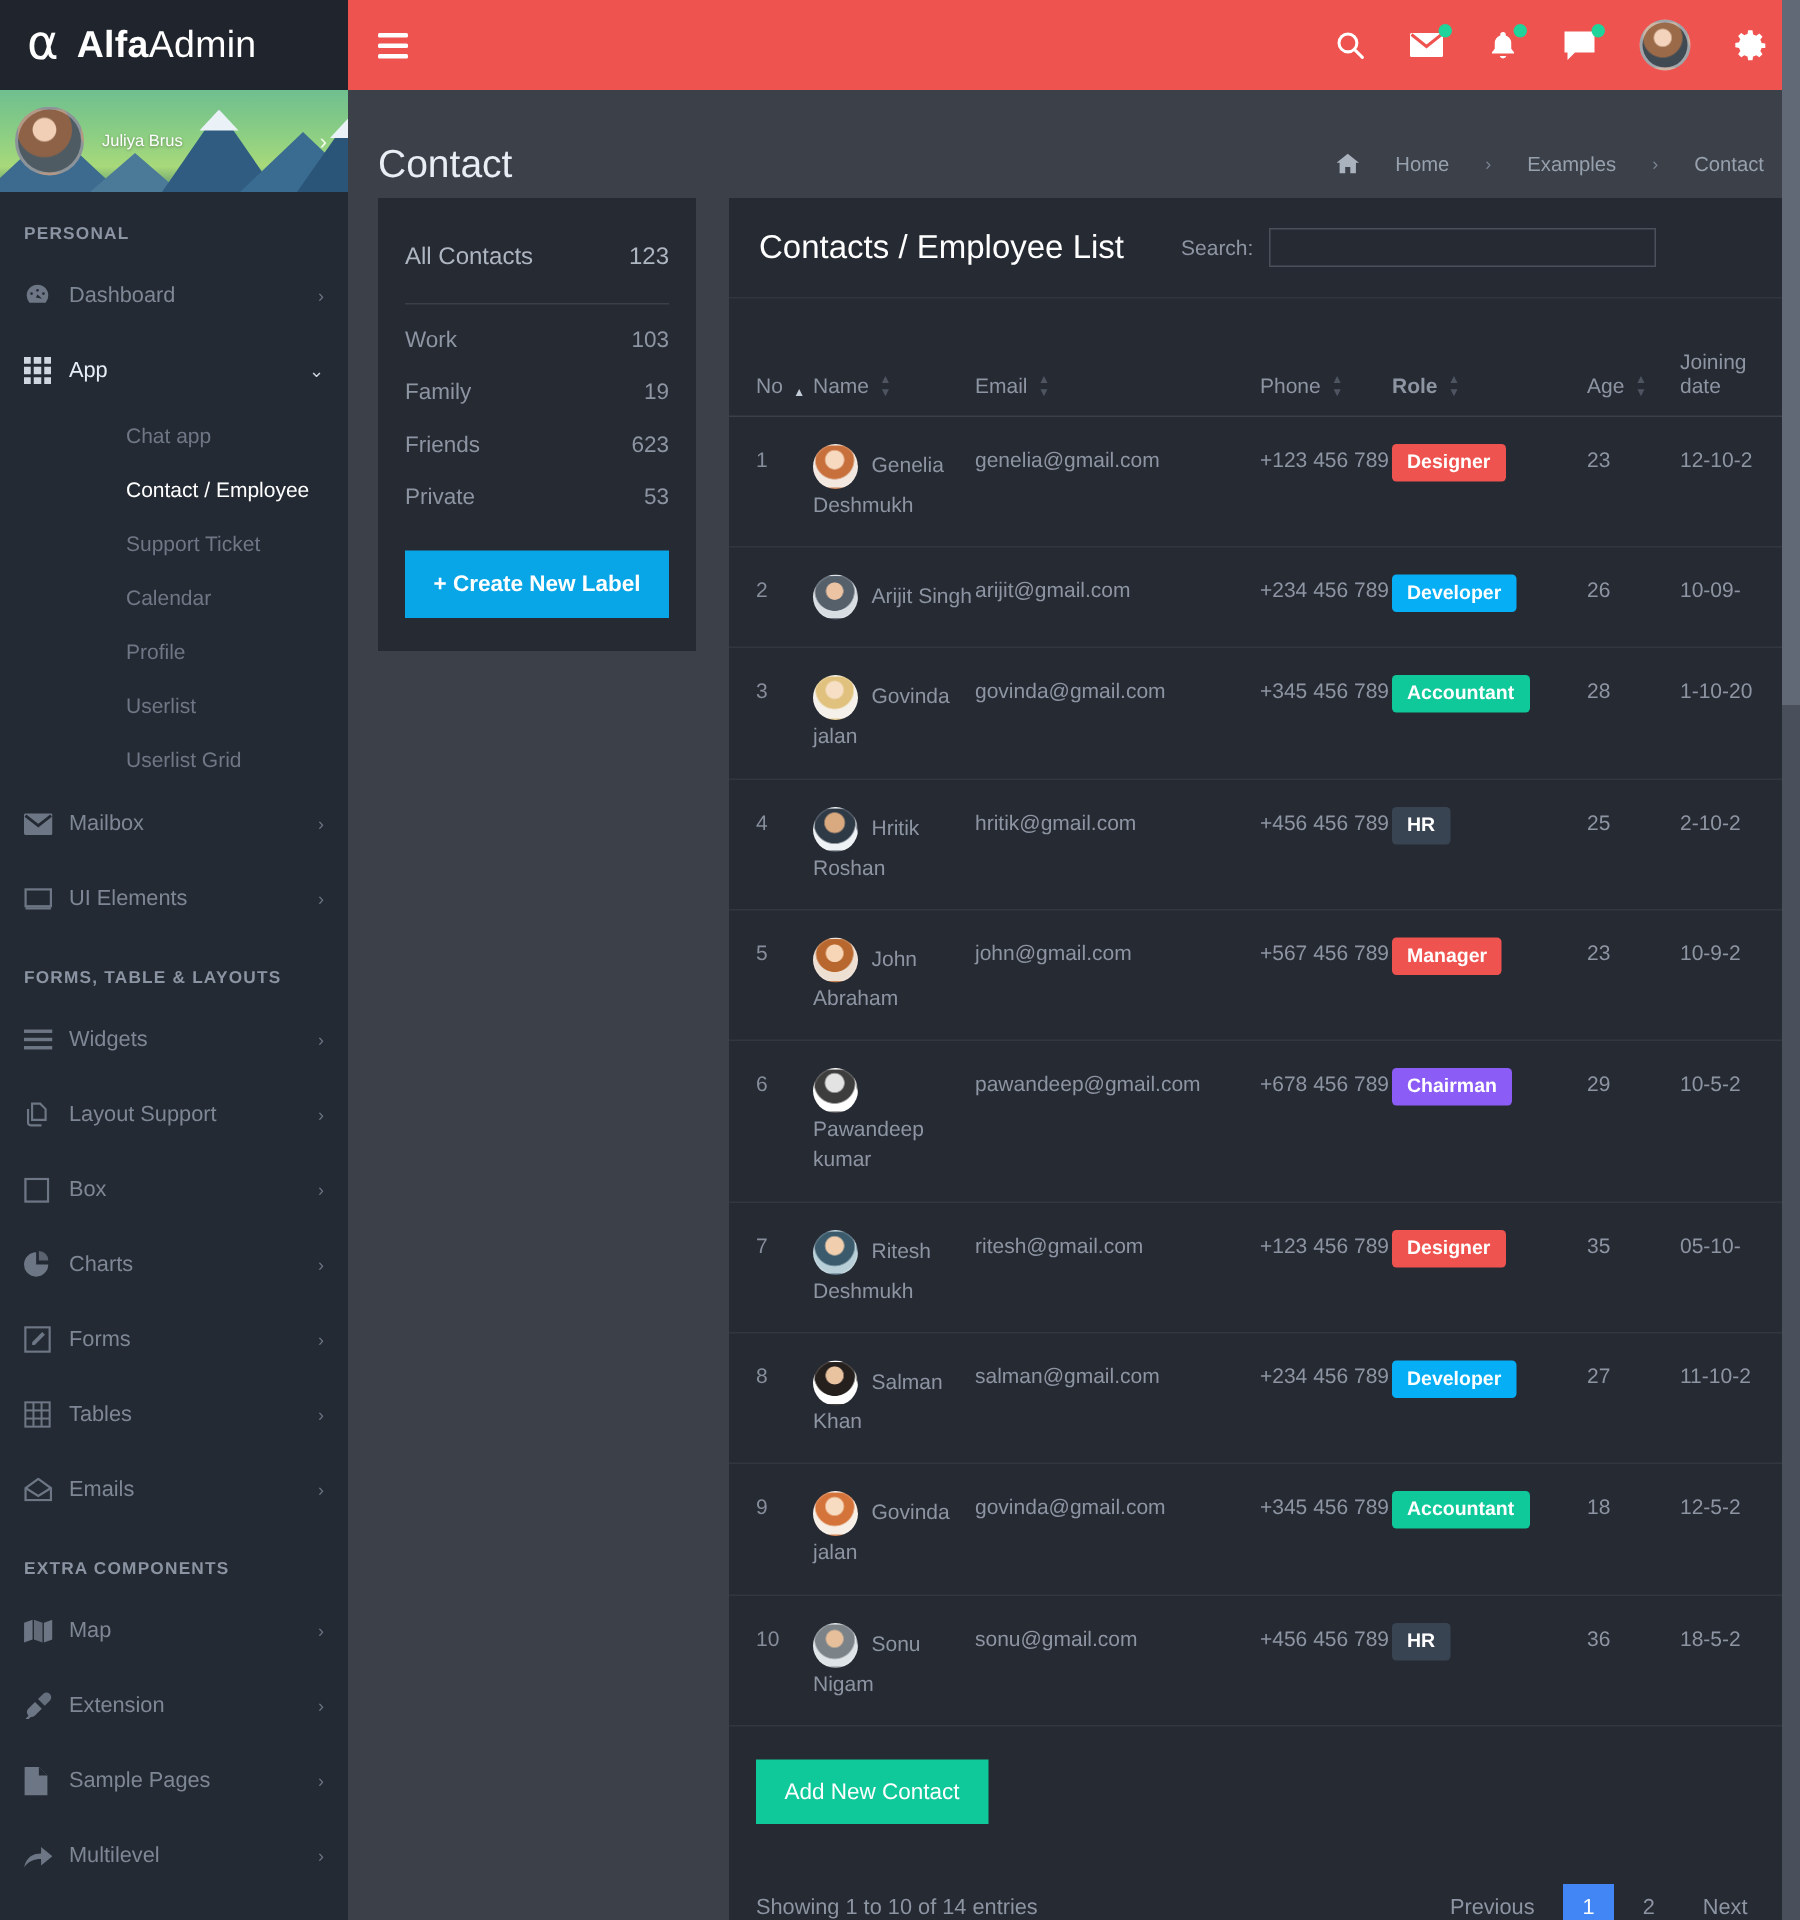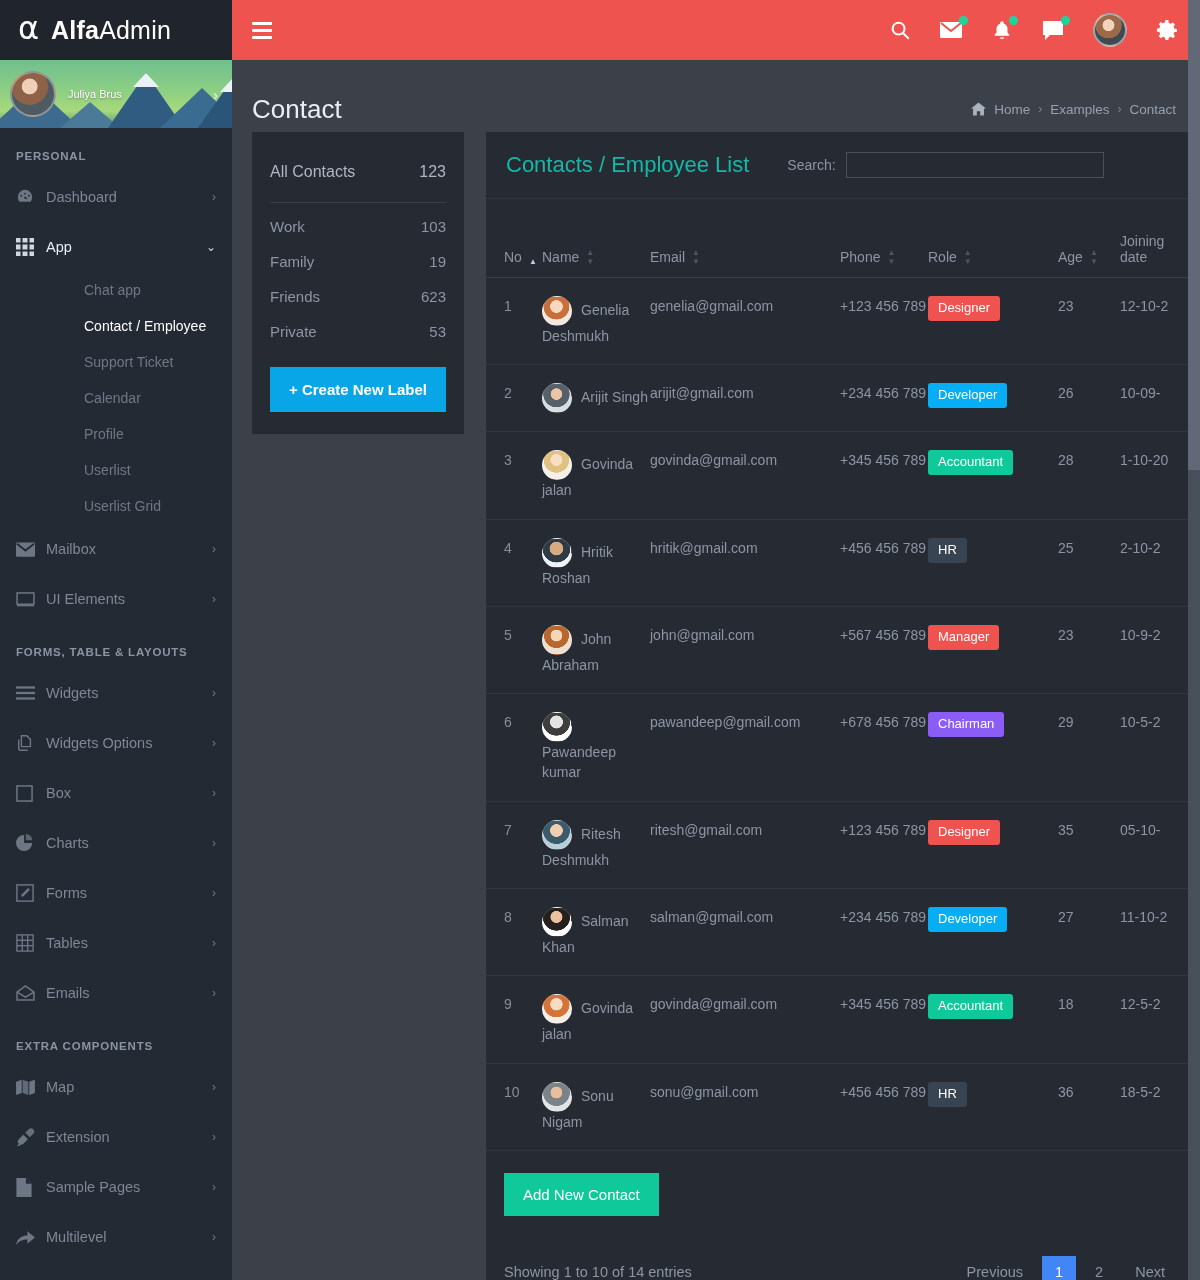--- a/index.html
+++ b/index.html
@@ -92,21 +92,21 @@
     border-radius: 50%; background: #1fd39b;
   }
   .tb-avatar {
     width: 34px; height: 34px; border-radius: 50%;
     background: radial-gradient(circle at 45% 34%, #f3d3bb 0 22%, #9a6a49 24% 50%, #3f4a53 52% 100%);
     border: 2px solid rgba(255,255,255,.5); cursor: pointer;
   }
 
   .page-head { display: flex; align-items: center; padding: 26px 24px 0 20px; height: 72px; }
   .page-title { color: #e9eef5; font-size: 26px; font-weight: 400; }
-  .breadcrumb { margin-left: auto; display: flex; align-items: center; gap: 8px; color: #97a0ad; font-size: 13.5px; }
+  .breadcrumb { margin-left: auto; display: flex; align-items: center; gap: 24px; color: #97a0ad; font-size: 13.5px; }
   .breadcrumb .sep { color: #7c8492; font-size: 12px; }
   .breadcrumb .home-ic { color: #aab2be; display: flex; }
   .breadcrumb .crumb { cursor: pointer; }
 
   .content { display: flex; gap: 22px; padding: 0 0 0 20px; align-items: flex-start; }
 
   
   .label-card { width: 212px; background: #262a33; padding: 22px 18px 22px 18px; flex: 0 0 212px; }
   .lc-row { display: flex; align-items: flex-end; font-size: 15px; padding: 9px 0; }
   .lc-row .nm { color: #8d95a3; flex: 1; }
@@ -118,21 +118,21 @@
     color: #fff; border: none; padding: 14px 0; font-size: 15px; font-weight: 700;
     font-family: "Liberation Sans", sans-serif; cursor: pointer;
   }
 
   
   .table-panel { flex: 1; background: #262a33; margin-right: 0; position: relative; overflow: hidden; }
   .tp-head {
     display: flex; align-items: center; padding: 20px 20px 20px 20px;
     border-bottom: 1px solid #30353f;
   }
-  .tp-title { color: #14b8a6; font-size: 22px; font-weight: 400; }
+  .tp-title { color: #ffffff; font-size: 22px; font-weight: 400; }
   .tp-search { margin-left: 38px; display: flex; align-items: center; gap: 10px; flex: 1; }
   .tp-search label { color: #8d95a3; font-size: 14px; }
   .tp-search input {
     flex: 1; max-width: 258px; height: 26px; background: transparent;
     border: 1px solid #4a505b; color: #ccd3dd; padding: 0 8px; font-size: 13px;
     font-family: "Liberation Sans", sans-serif; outline: none;
   }
 
   table { width: 100%; border-collapse: collapse; table-layout: fixed; }
   thead th {
@@ -141,21 +141,21 @@
     border-bottom: 1px solid #3a3f49;
   }
   th .th-in { display: flex; align-items: flex-end; gap: 7px; }
   .sort { display: inline-flex; flex-direction: column; line-height: 0; gap: 2px; }
   .sort i { font-style: normal; font-size: 8px; color: #4e5561; line-height: 7px; }
   .sort.asc i.up { color: #c4ccd8; }
   .col-no   { width: 56px;  padding-left: 18px !important; }
   .col-name { width: 108px; }
   .col-mail { width: 190px; }
   .col-phone{ width: 88px; }
-  .col-role { width: 130px; }
+  .col-role { width: 130px; font-weight: bold; }
   .col-age  { width: 62px; }
   .col-join { width: 84px; }
 
   tbody td {
     color: #8d95a3; font-size: 14px; padding: 18px 0; vertical-align: top;
     border-bottom: 1px solid #32363f; line-height: 1.45;
   }
   tbody td.col-no { color: #868e9c; }
   .av {
     width: 30px; height: 30px; border-radius: 50%; display: inline-block;
@@ -296,21 +296,21 @@
           <span class="lbl">Widgets</span>
           <span class="arr">›</span>
         </div>
         <div class="nav-item">
           <span class="ic">
             <svg width="18" height="18" viewBox="0 0 20 20" fill="none" stroke="currentColor" stroke-width="1.6">
               <path d="M6 2h6l4 4v8H6z"></path>
               <path d="M3 6v10a2 2 0 002 2h8"></path>
             </svg>
           </span>
-          <span class="lbl">Widgets Options</span>
+          <span class="lbl">Layout Support</span>
           <span class="arr">›</span>
         </div>
         <div class="nav-item">
           <span class="ic">
             <svg width="17" height="17" viewBox="0 0 18 18" fill="none" stroke="currentColor" stroke-width="1.6">
               <rect x="1" y="1" width="16" height="16"></rect>
             </svg>
           </span>
           <span class="lbl">Box</span>
           <span class="arr">›</span>

